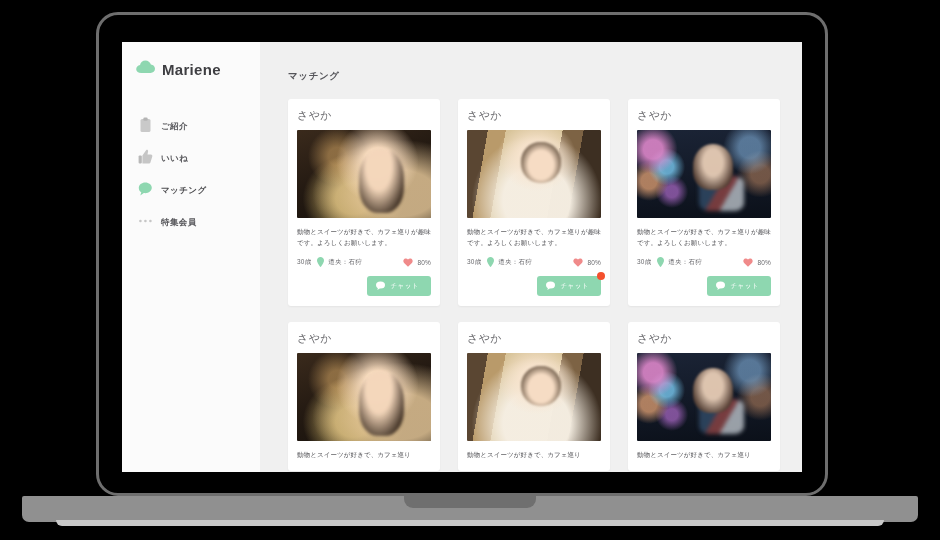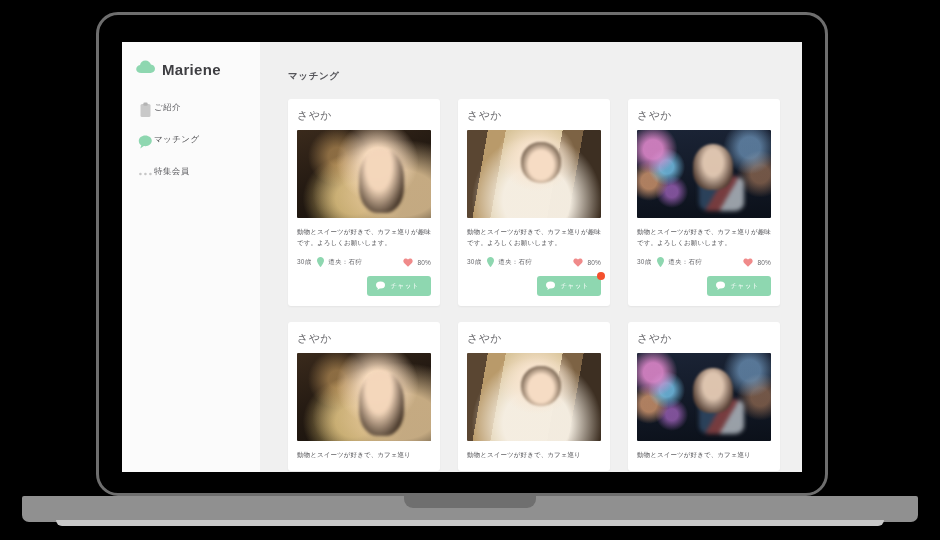--- a/index.html
+++ b/index.html
@@ -58,23 +58,24 @@
     padding: 18px 0 0 0;
   }
   .brand {
     display: flex; align-items: center; gap: 7px;
     padding: 0 0 0 14px; margin-bottom: 24px;
   }
   .brand-name {
     font-size: 15px; font-weight: bold; color: #3e3e42; letter-spacing: .3px;
   }
   .nav-item {
-    display: flex; align-items: flex-start; gap: 1px;
+    display: flex; align-items: flex-end; gap: 8px;
     padding: 0 0 0 16px; height: 31px; margin-bottom: 1px;
     cursor: pointer;
+    font-weight: bold;
   }
   .nav-label { font-size: 8.5px; color: #58585c; letter-spacing: .4px; }
   .nav-item.active .nav-label { color: #4d4d50; }
   .nav-icon { width: 15px; height: 16px; display: block; flex: 0 0 15px; }
 
   
   .content {
     flex: 1; background: #f0f0f0;
     padding: 28px 22px 0 28px;
     overflow: hidden;
@@ -204,20 +205,29 @@
           <span class="nav-icon">
             <svg width="15" height="16" viewBox="0 0 15 16">
               <rect x="2.5" y="2" width="10" height="13" rx="1.6" fill="#c9c9c9"></rect>
               <rect x="5.3" y="0.6" width="4.4" height="3.2" rx="1.3" fill="#b4b4b4"></rect>
             </svg>
           </span>
           <span class="nav-label">ご紹介</span>
         </div>
 
 
+        <div class="nav-item">
+          <span class="nav-icon">
+            <svg width="15" height="16" viewBox="0 0 15 16">
+              <path d="M4.4 6.6 8.1 1.2c.8-1 2.2-.3 2 1l-.6 3.4h3.4c1 0 1.7.9 1.4 1.8l-1.9 6c-.2.7-.9 1.2-1.6 1.2H4.4V6.6z" fill="#c6c6c6"></path>
+              <rect x="0.6" y="6.4" width="3.2" height="8.2" rx="1.1" fill="#b8b8b8"></rect>
+            </svg>
+          </span>
+          <span class="nav-label">いいね</span>
+        </div>
 
         <div class="nav-item active">
           <span class="nav-icon">
             <svg width="15" height="16" viewBox="0 0 15 16">
               <path d="M7.3 1.4c3.6 0 6.5 2.4 6.5 5.4 0 3-2.9 5.4-6.5 5.4-.5 0-1 0-1.5-.1l-3.5 2.4 1-3.2C1.6 10.3.8 8.9.8 6.8c0-3 2.9-5.4 6.5-5.4z" fill="#8ed7b0"></path>
             </svg>
           </span>
           <span class="nav-label">マッチング</span>
         </div>
 

